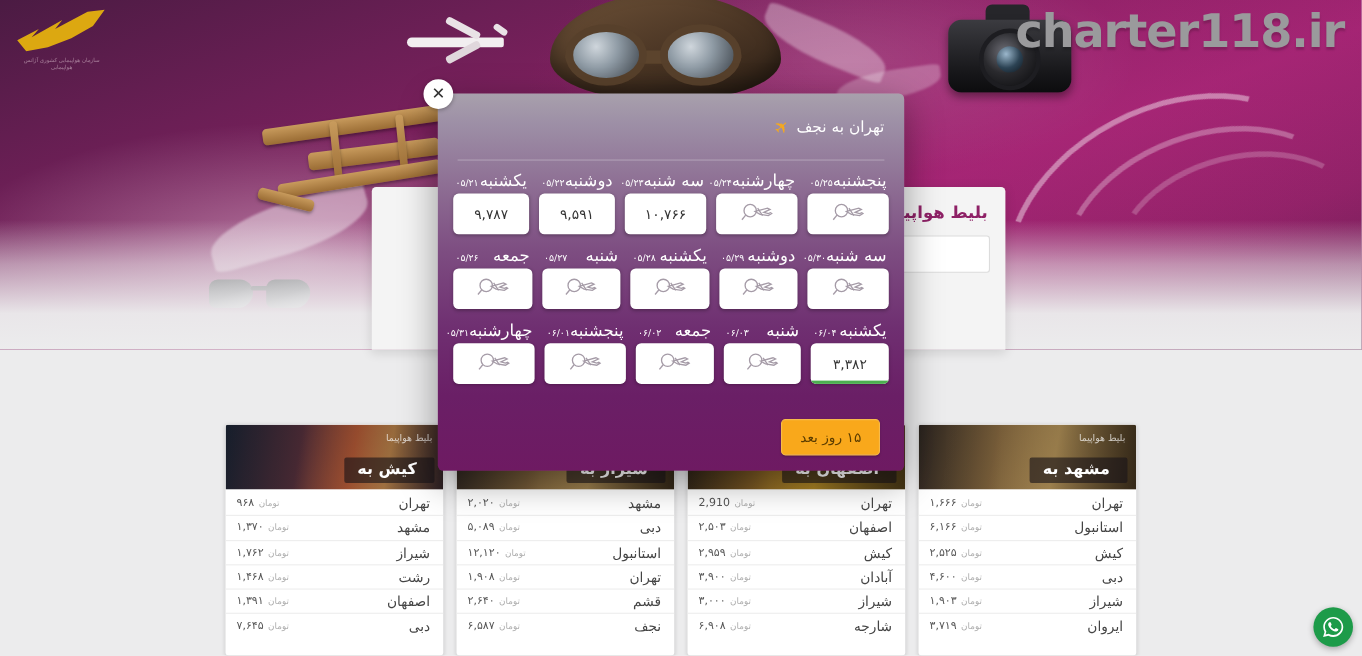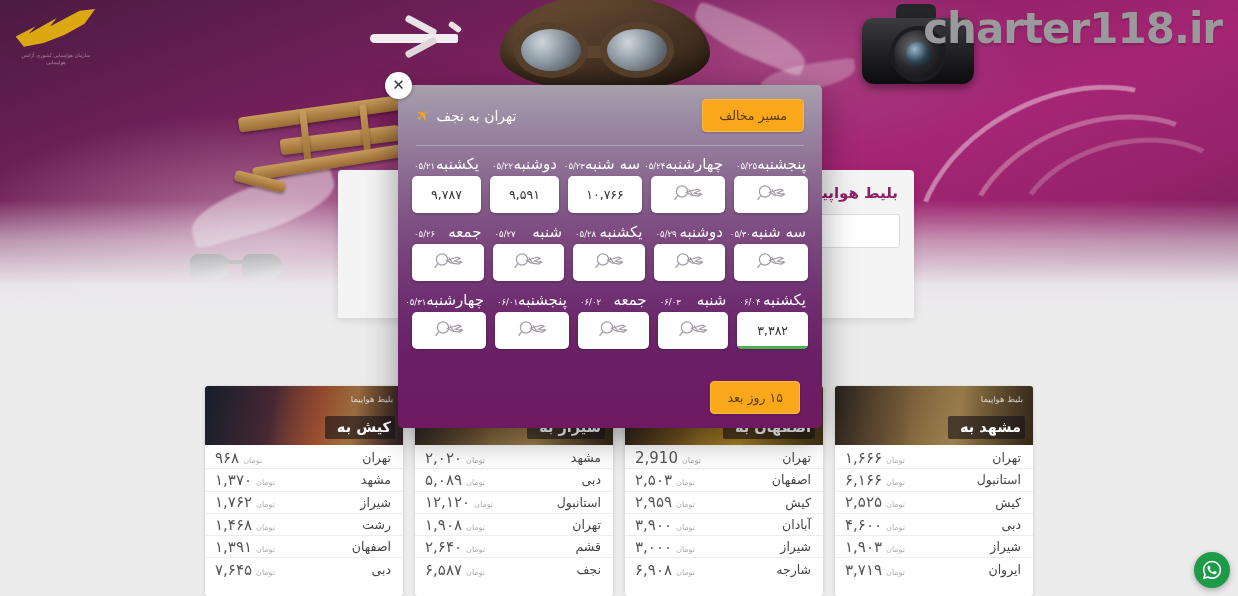--- a/index.html
+++ b/index.html
@@ -180,32 +180,32 @@
   .ch-mashhad { background: linear-gradient(100deg,#2b2420 0%,#7a5f3a 35%,#c9a463 62%,#6b5231 100%); }
   .ch-esf   { background: linear-gradient(100deg,#2a2118 0%,#7d5a24 32%,#d4a32c 60%,#8a6a2a 100%); }
   .ch-shade { position: absolute; inset: 0; background: linear-gradient(to left, rgba(0,0,0,.52) 0%, rgba(0,0,0,.06) 62%); }
   .ch-sub {
     position: absolute; right: 10px; top: 8px; color: rgba(255,255,255,.72); font-size: 8.5px;
   }
   .ch-title {
     position: absolute; right: 8px; bottom: 6px;
     background: rgba(25,20,25,.62); color: #fff;
     font-size: 14.5px; font-weight: bold;
-    padding: 3px 4px 4px 12px; border-radius: 2px;
+    padding: 3px 16px 4px 12px; border-radius: 2px;
   }
   .card-body { padding: 2px 0 0 0; }
   .row {
     display: flex; align-items: center; justify-content: space-between;
     height: 22.3px; padding: 0 12px 0 10px;
     border-bottom: 1px solid #ededed;
   }
   .row:last-child { border-bottom: none; }
   .row .city { color: #444; font-size: 12.5px; text-align: center; }
   .row .price { display: flex; align-items: baseline; gap: 4px; }
-  .row .price .num { color: #555; font-size: 15px; }
+  .row .price .num { color: #555; font-size: 10px; }
   .row .price .unit { color: #adadad; font-size: 8px; }
 
   
   .modal-wrap { position: absolute; left: 398px; top: 85px; width: 424px; height: 343px; }
   .modal {
     position: absolute; inset: 0;
     border-radius: 5px;
     background: linear-gradient(to bottom, #a8a0ac 0%, #9d8fa6 8%, #8e6f94 24%, #7d4d81 42%, #6f2f71 62%, #6a1f66 80%, #6e1a62 100%);
     box-shadow: 0 10px 34px rgba(0,0,0,.38);
     overflow: hidden;
@@ -558,21 +558,20 @@
             <span class="num">۷,۶۴۵</span>
           </span>
         </div>
         </div>
       </div>
     </div>
 
   <div class="modal-wrap">
     <div class="modal">
       <div class="modal-head">
-        <div class="btn-reverse">مسیر مخالف</div>
         <div class="route-title">
           <span>تهران به نجف</span>
           <span class="pl">✈</span>
         </div>
         <div class="hdr-rule"></div>
       </div>
 
       <div class="cal-grid" id="cal-grid">
           <div class="cal-row">
             <div class="cal-cell">

